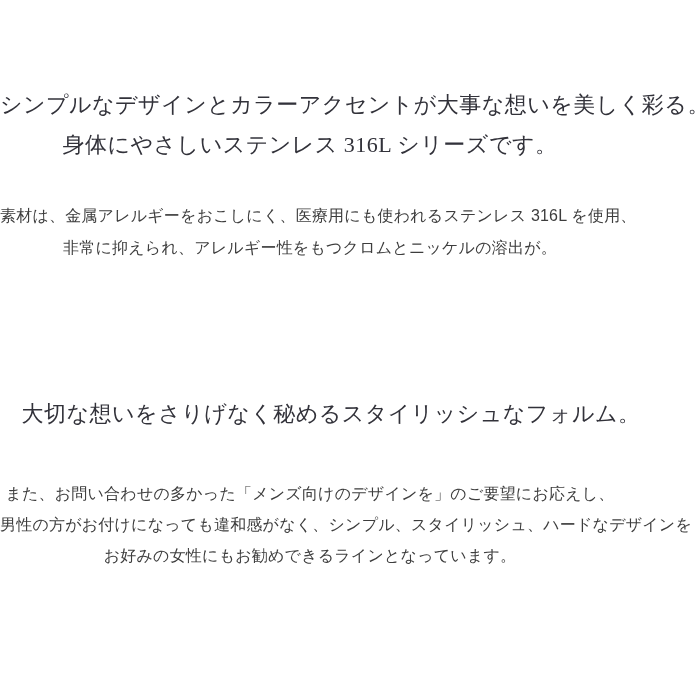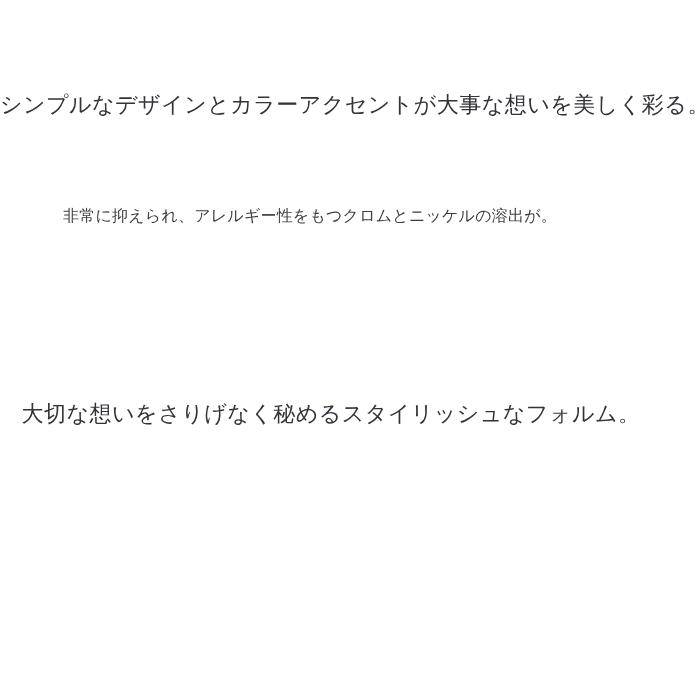--- a/index.html
+++ b/index.html
@@ -48,24 +48,31 @@
   .headline-form  { top: 376px; padding-left: 21px; }
   .body-form      { top: 462px; }
 </style>
 </head>
 <body>
 
 <div class="page">
 
   <h2 class="text-block headline headline-intro">
     <span class="line">シンプルなデザインとカラーアクセントが大事な想いを美しく彩る。</span>
+    <span class="line">身体にやさしいステンレス 316L シリーズです。</span>
   </h2>
 
   <p class="text-block bodytext body-intro">
+    <span class="line">素材は、金属アレルギーをおこしにく、医療用にも使われるステンレス 316L を使用、</span>
     <span class="line">非常に抑えられ、アレルギー性をもつクロムとニッケルの溶出が。</span>
   </p>
 
   <h2 class="text-block headline headline-form">
     <span class="line">大切な想いをさりげなく秘めるスタイリッシュなフォルム。</span>
   </h2>
 
+  <p class="text-block bodytext body-form">
+    <span class="line">また、お問い合わせの多かった「メンズ向けのデザインを」のご要望にお応えし、</span>
+    <span class="line">男性の方がお付けになっても違和感がなく、シンプル、スタイリッシュ、ハードなデザインを</span>
+    <span class="line">お好みの女性にもお勧めできるラインとなっています。</span>
+  </p>
 
 </div>
 
 </body></html>

